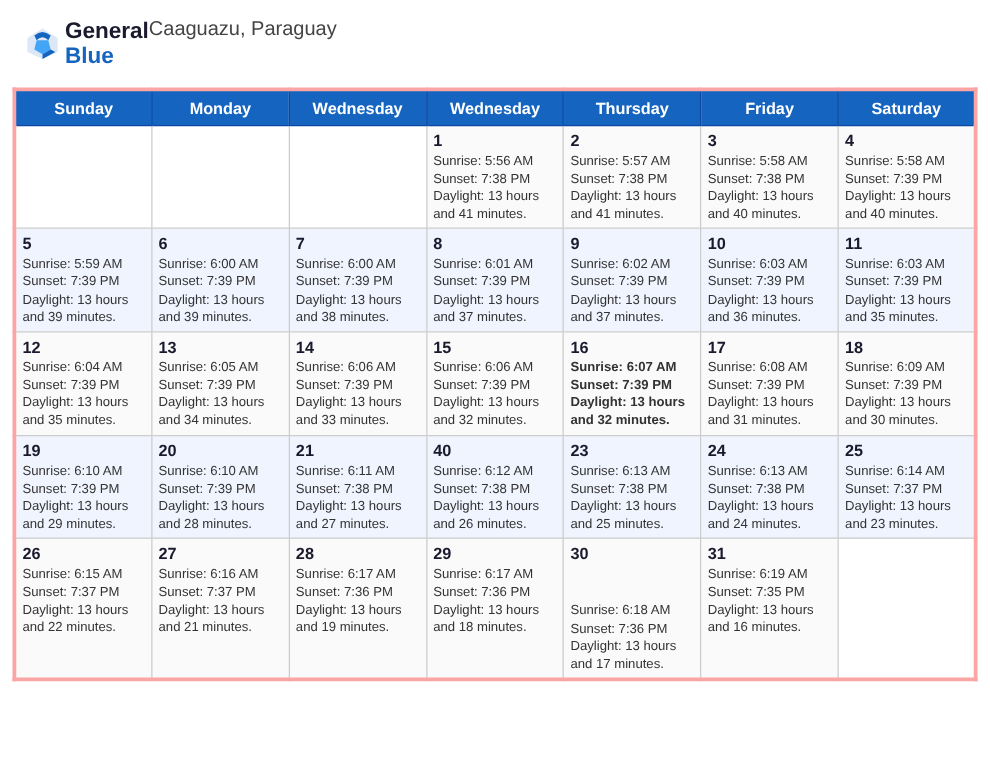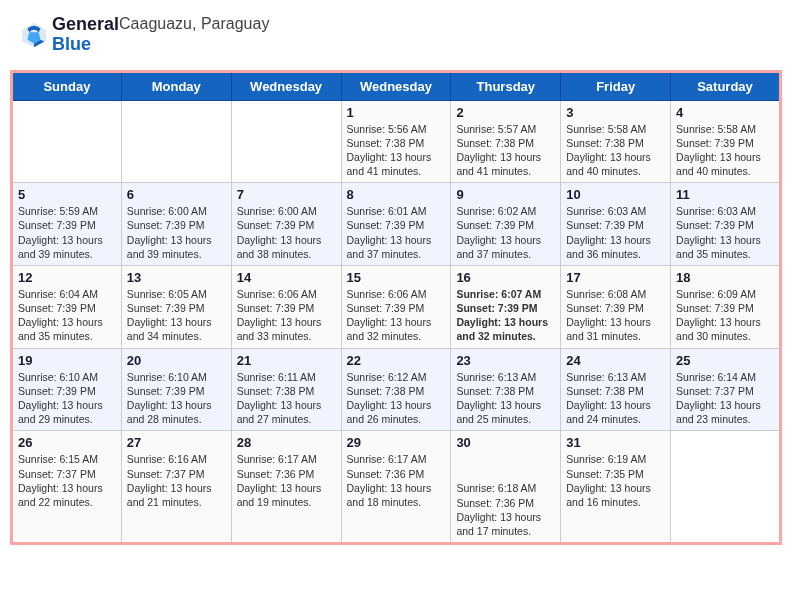--- a/index.html
+++ b/index.html
@@ -290,21 +290,21 @@
 and 28 minutes.</div>
         </td>
         <td>
           <span class="day-number">21</span>
           <div class="day-info" style="white-space: pre-line;">Sunrise: 6:11 AM
 Sunset: 7:38 PM
 Daylight: 13 hours
 and 27 minutes.</div>
         </td>
         <td>
-          <span class="day-number">22</span>
+          <span class="day-number">40</span>
           <div class="day-info" style="white-space: pre-line;">Sunrise: 6:12 AM
 Sunset: 7:38 PM
 Daylight: 13 hours
 and 26 minutes.</div>
         </td>
         <td>
           <span class="day-number">23</span>
           <div class="day-info" style="white-space: pre-line;">Sunrise: 6:13 AM
 Sunset: 7:38 PM
 Daylight: 13 hours

